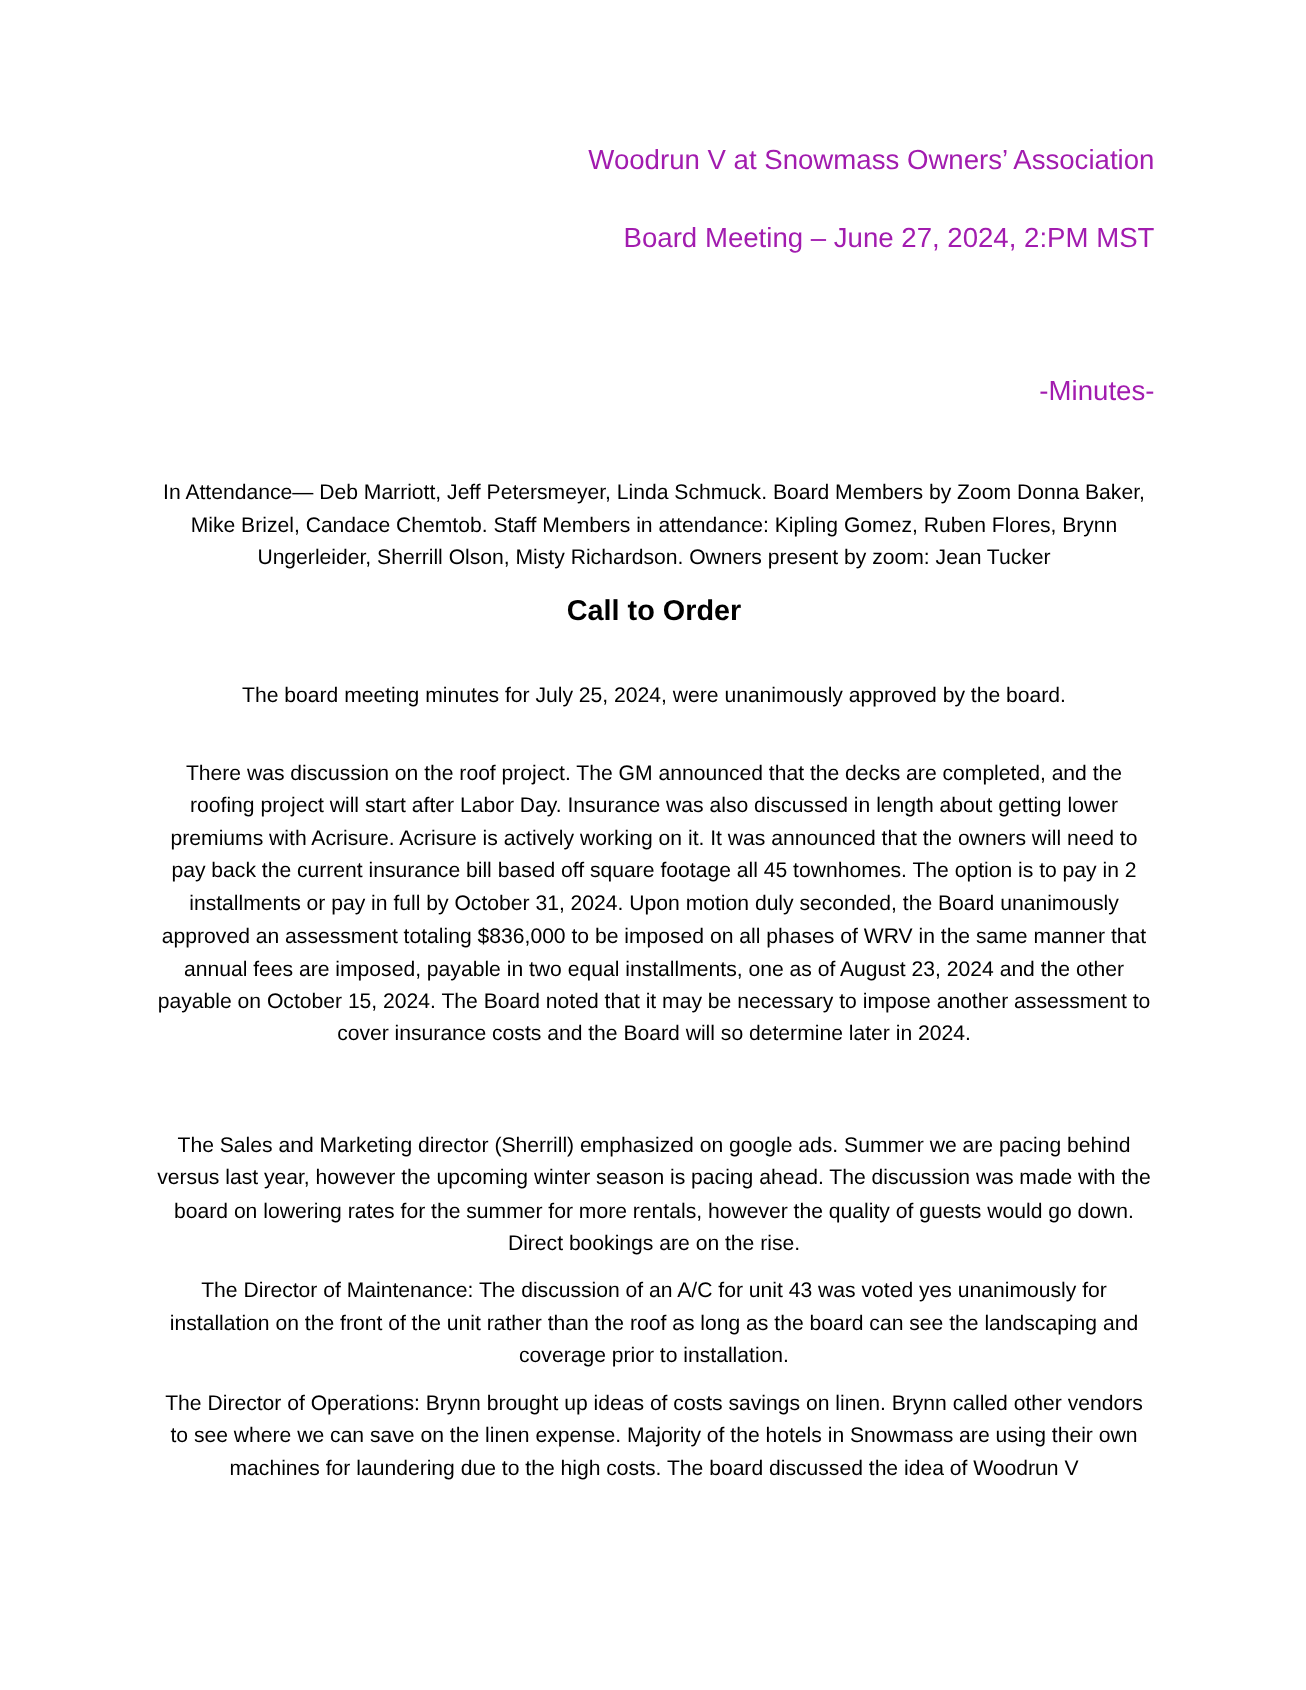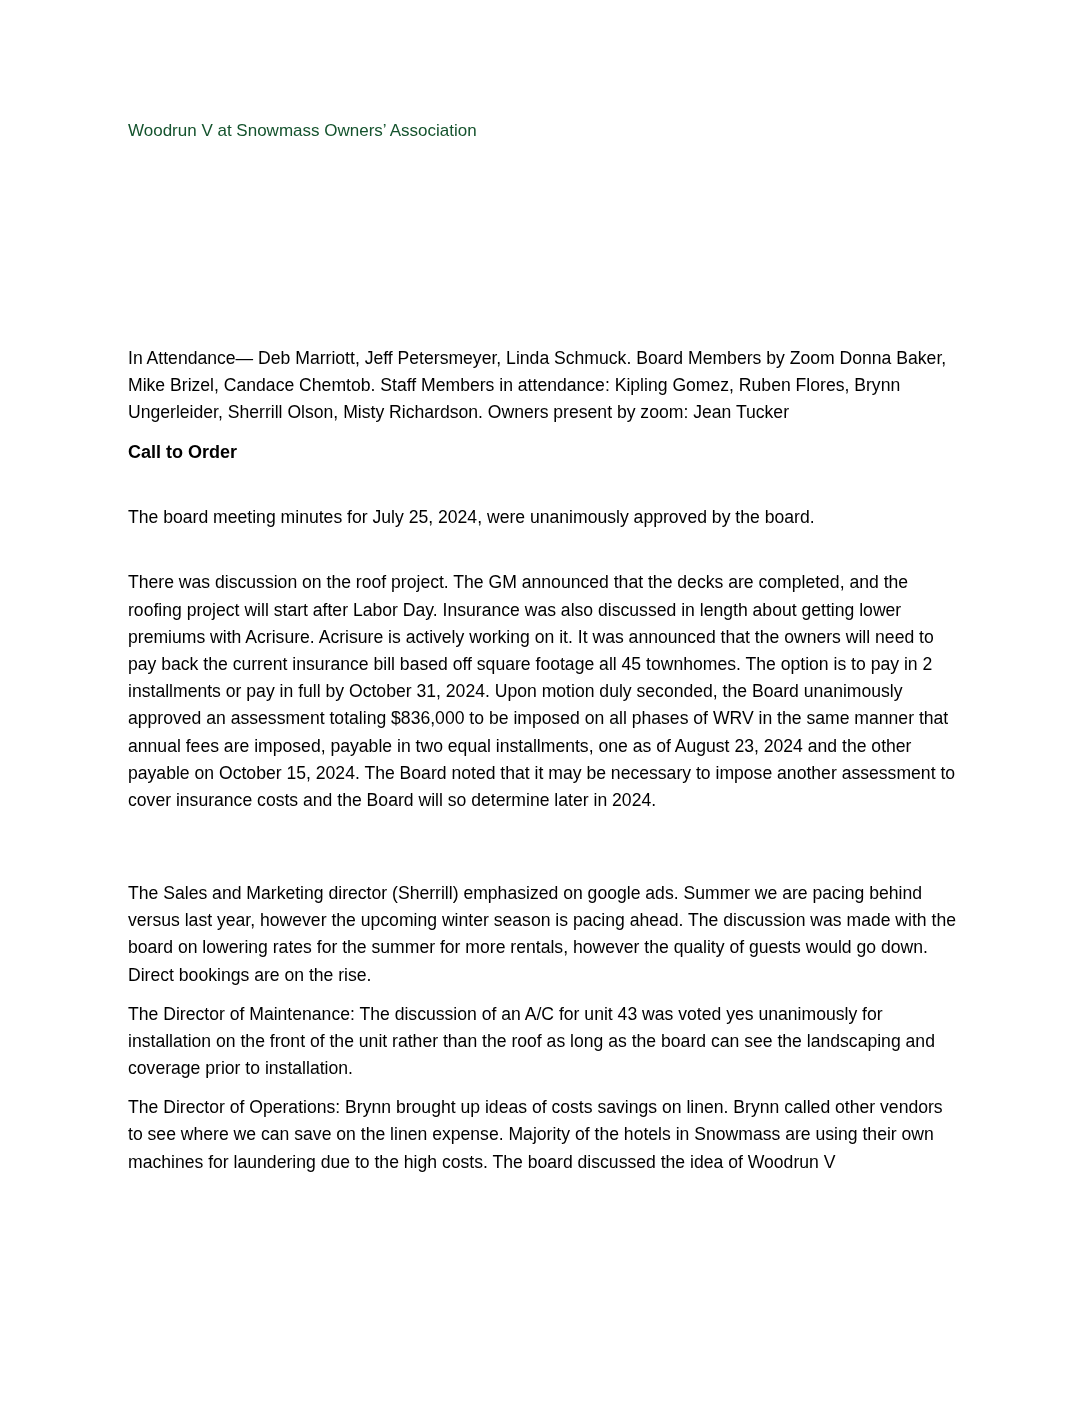--- a/index.html
+++ b/index.html
@@ -21,47 +21,47 @@
     overflow: hidden;
     box-sizing: border-box;
   }
   .content {
     position: absolute;
     left: 128px;
     top: 0;
     width: 834px;
   }
   .doc-header {
-    text-align: left;
-    font-size: 17px;
+    text-align: right;
+    font-size: 23px;
     line-height: 1.0;
-    color: #14532d;
+    color: #a21caf;
   }
   .doc-header .hline {
     margin: 0;
     padding: 0;
   }
   .spacer-top { height: 122px; }
   .hgap { height: 42px; }
   .minutes-gap-before { height: 62px; }
   .minutes-gap-after { height: 60px; }
   .body-block {
     font-size: 17.6px;
     line-height: 1.545;
-    text-align: left;
+    text-align: center;
     color: #000;
   }
   p.para {
     margin: 0 0 12px 0;
     padding: 0;
   }
   h3.heading {
     margin: 0 0 12px 0;
     padding: 0;
-    font-size: 18px;
+    font-size: 24px;
     line-height: 1.545;
     font-weight: bold;
   }
   .blank-para {
     height: 26px;
   }
   .blank-para-lg {
     height: 54px;
   }
 </style>
@@ -69,22 +69,24 @@
 <body>
 
 <div class="page">
   <div class="content">
 
     <div class="spacer-top"></div>
 
     <div class="doc-header">
       <p class="hline">Woodrun V at Snowmass Owners’ Association</p>
       <div class="hgap"></div>
+      <p class="hline">Board Meeting – June 27, 2024, 2:PM MST</p>
       <div class="hgap"></div>
       <div class="minutes-gap-before"></div>
+      <p class="hline">-Minutes-</p>
       <div class="minutes-gap-after"></div>
     </div>
 
     <div class="body-block">
 
       <p class="para">In Attendance— Deb Marriott, Jeff Petersmeyer, Linda Schmuck. Board Members by Zoom Donna Baker, Mike Brizel, Candace Chemtob. Staff Members in attendance: Kipling Gomez, Ruben Flores, Brynn Ungerleider, Sherrill Olson, Misty Richardson.  Owners present by zoom: Jean Tucker</p>
 
       <h3 class="heading">Call to Order</h3>
 
 

